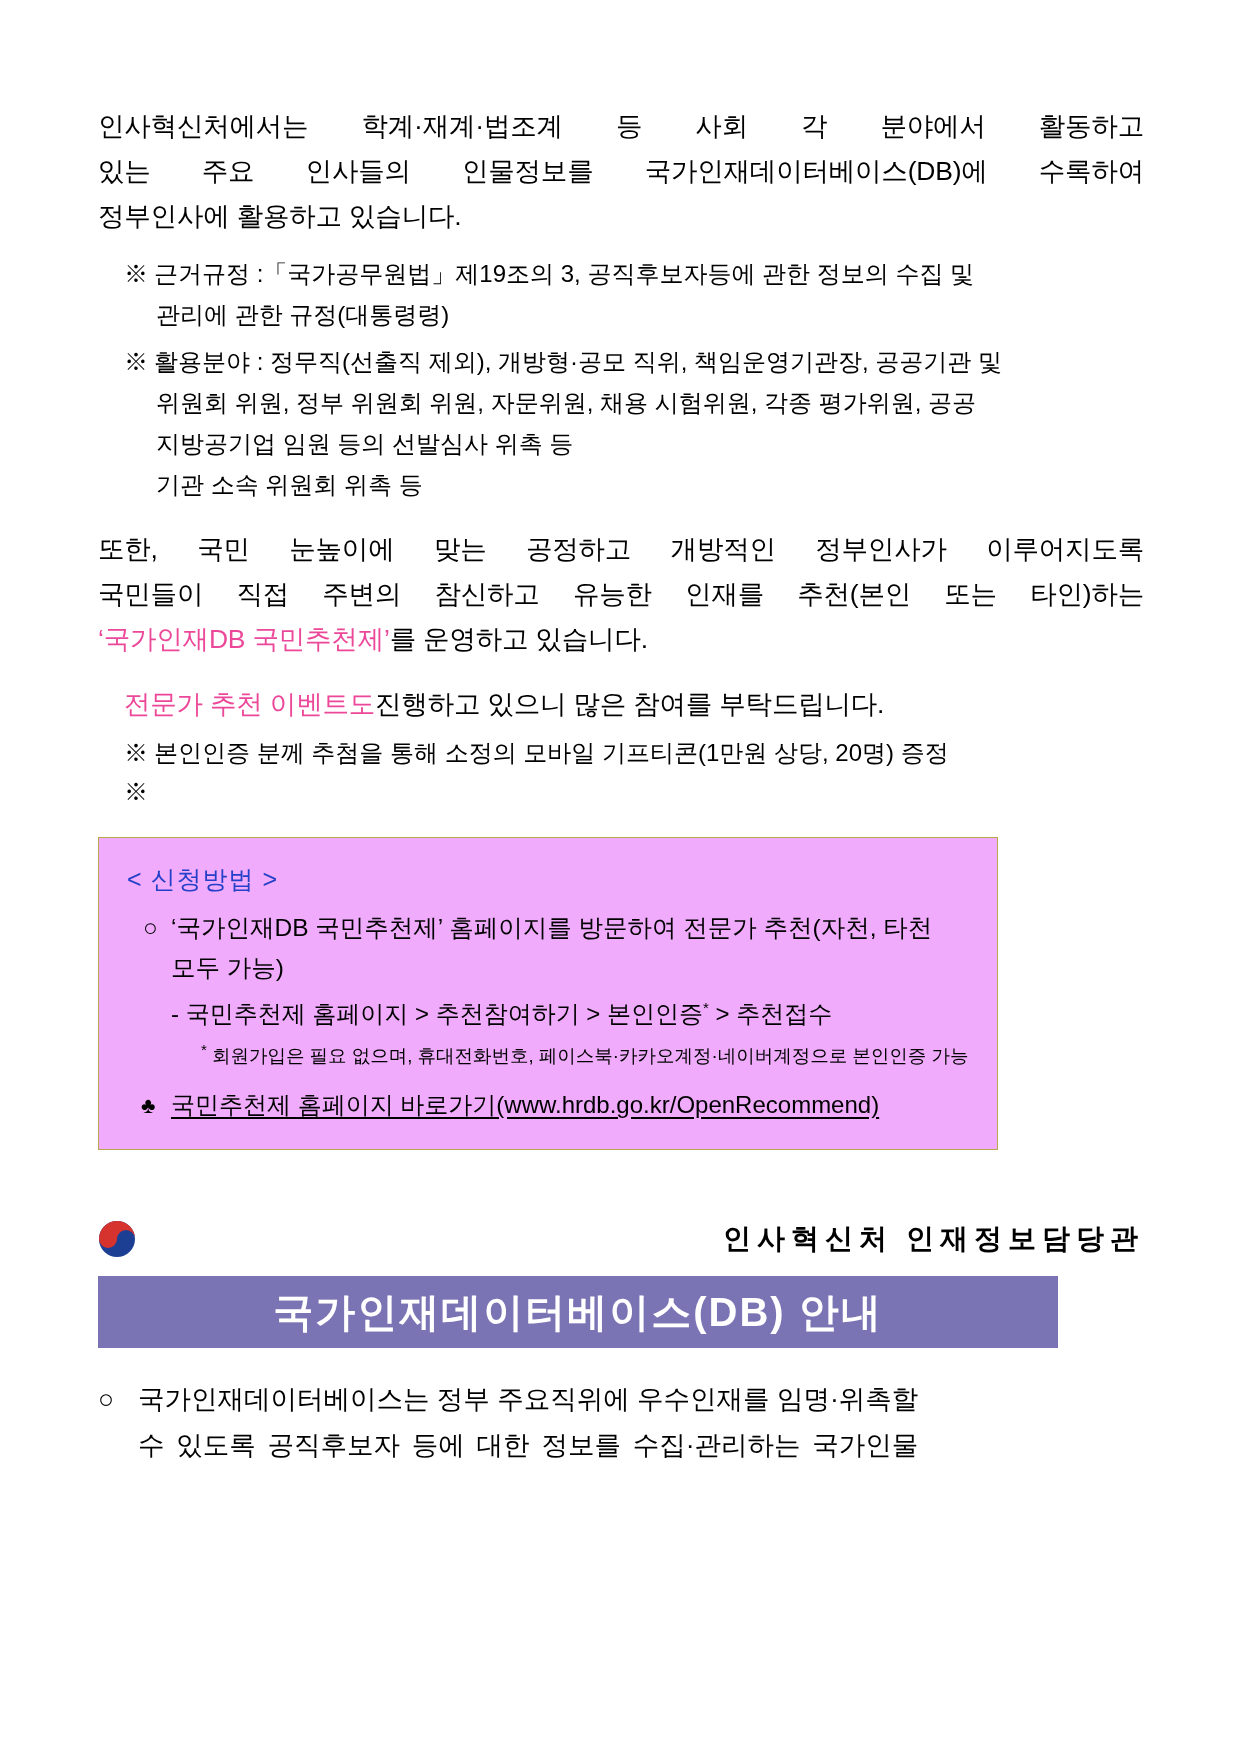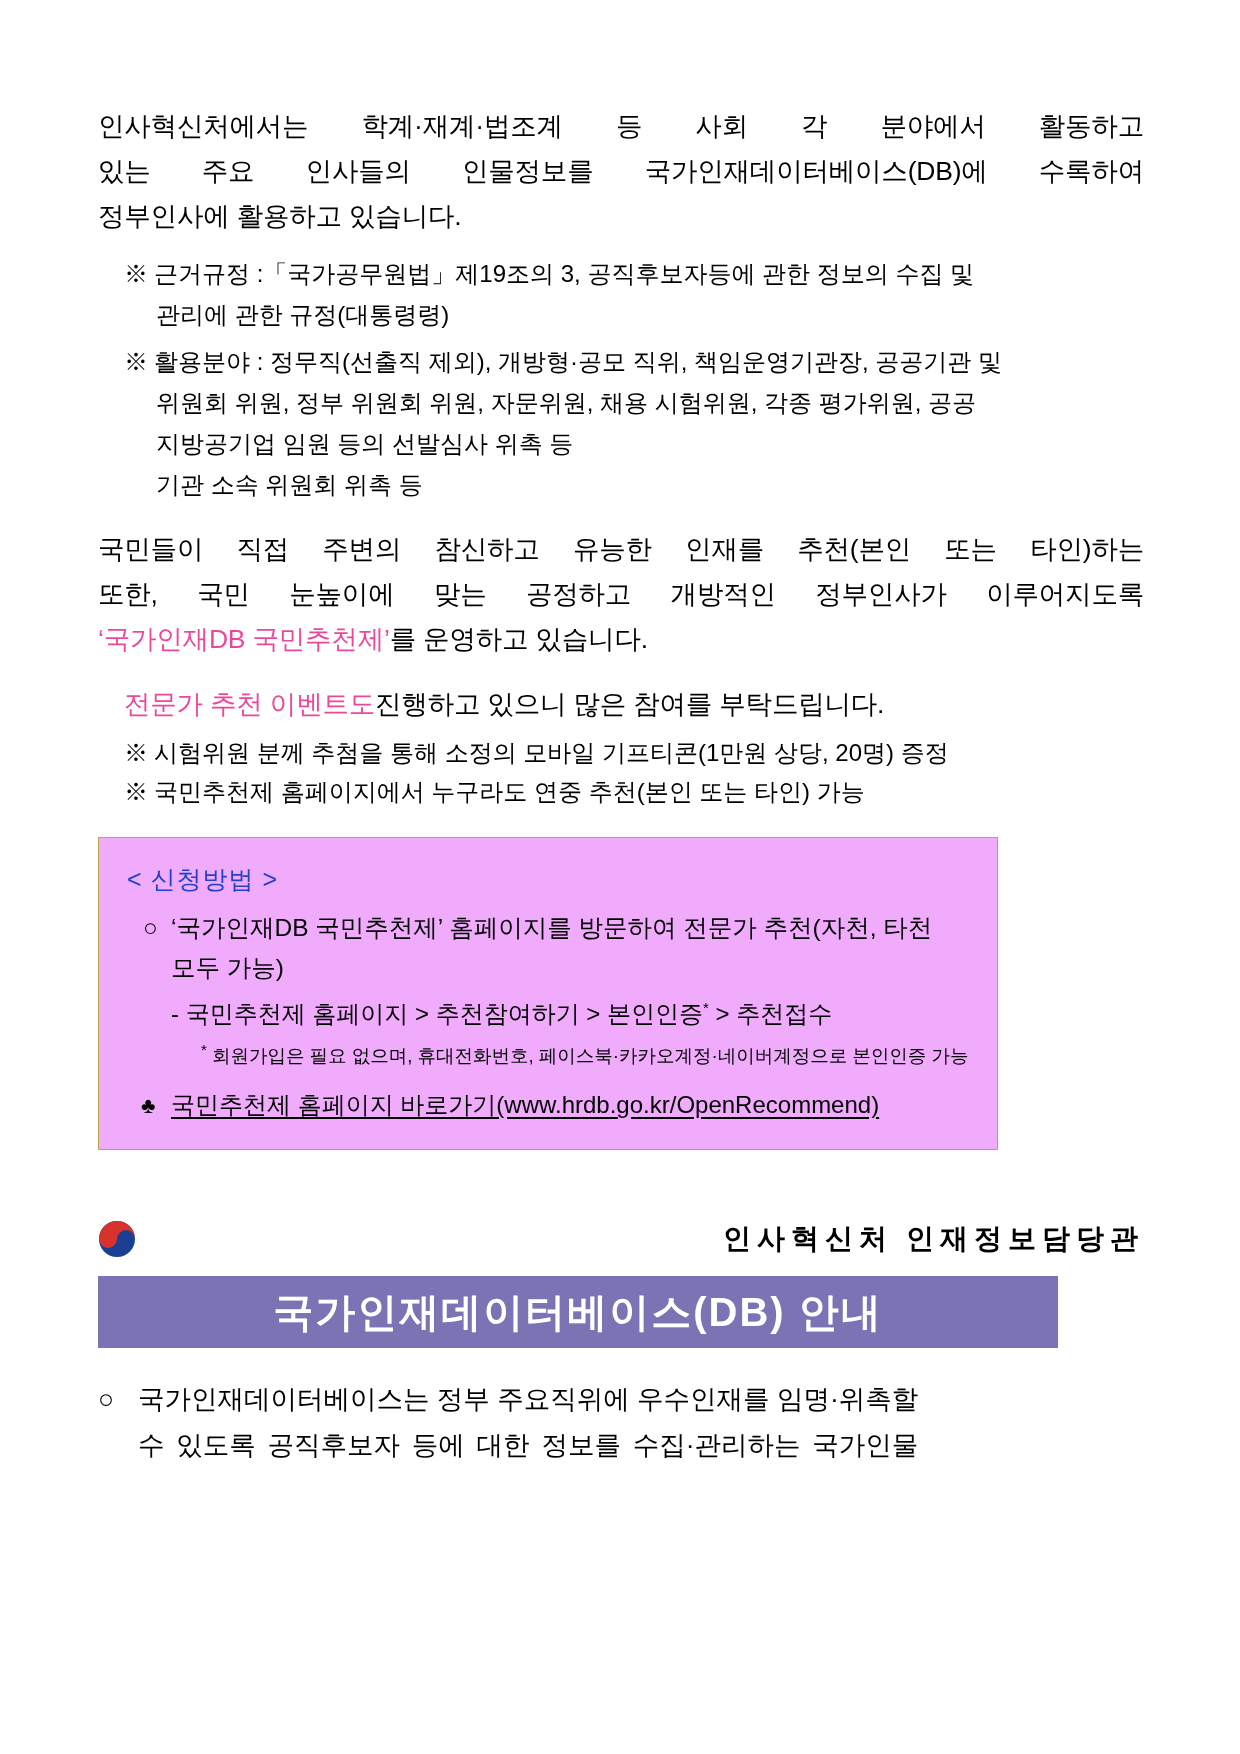--- a/index.html
+++ b/index.html
@@ -228,37 +228,36 @@
         <span class="body">
           <span class="l">활용분야 : 정무직(선출직 제외), 개방형·공모 직위, 책임운영기관장, 공공기관 및</span>
           <span class="l ind">위원회 위원, 정부 위원회 위원, 자문위원, 채용 시험위원, 각종 평가위원, 공공</span>
           <span class="l ind">지방공기업 임원 등의 선발심사 위촉 등</span>
           <span class="l ind">기관 소속 위원회 위촉 등</span>
         </span>
       </div>
     </div>
 
     <div class="para" style="margin-top:22px;">
+      <span class="para-line">또한,  국민  눈높이에  맞는  공정하고  개방적인  정부인사가  이루어지도록</span>
       <span class="para-line">국민들이  직접  주변의  참신하고  유능한  인재를  추천(본인  또는  타인)하는</span>
-      <span class="para-line">또한,  국민  눈높이에  맞는  공정하고  개방적인  정부인사가  이루어지도록</span>
       <span class="para-line last"><span class="blue-strong">‘국가인재DB 국민추천제’</span><span>를  운영하고  있습니다.</span></span>
     </div>
 
     <div class="para" style="margin-top:20px; padding-left:26px;">
       <span class="para-line last"><span class="blue-strong">전문가  추천  이벤트도</span><span>진행하고  있으니  많은  참여를  부탁드립니다.</span></span>
     </div>
 
     <div style="margin-top:4px;">
       <div class="sub-note">
         <span class="mark">※</span>
-        <span>시험위원 분께 추첨을 통해 소정의 모바일 기프티콘(1만원 상당, 20명) 증정</span>
+        <span>본인인증 분께 추첨을 통해 소정의 모바일 기프티콘(1만원 상당, 20명) 증정</span>
       </div>
       <div class="sub-note">
         <span class="mark">※</span>
-        <span>국민추천제 홈페이지에서 누구라도 연중 추천(본인 또는 타인) 가능</span>
       </div>
     </div>
 
     <div class="yellowbox">
       <div class="title">&lt; 신청방법 &gt;</div>
       <div class="yb-item">
         <span class="mark">○</span>
         <span class="body">
           <span class="l">‘국가인재DB 국민추천제’ 홈페이지를 방문하여 전문가 추천(자천, 타천</span>
           <span class="l">모두 가능)</span>

